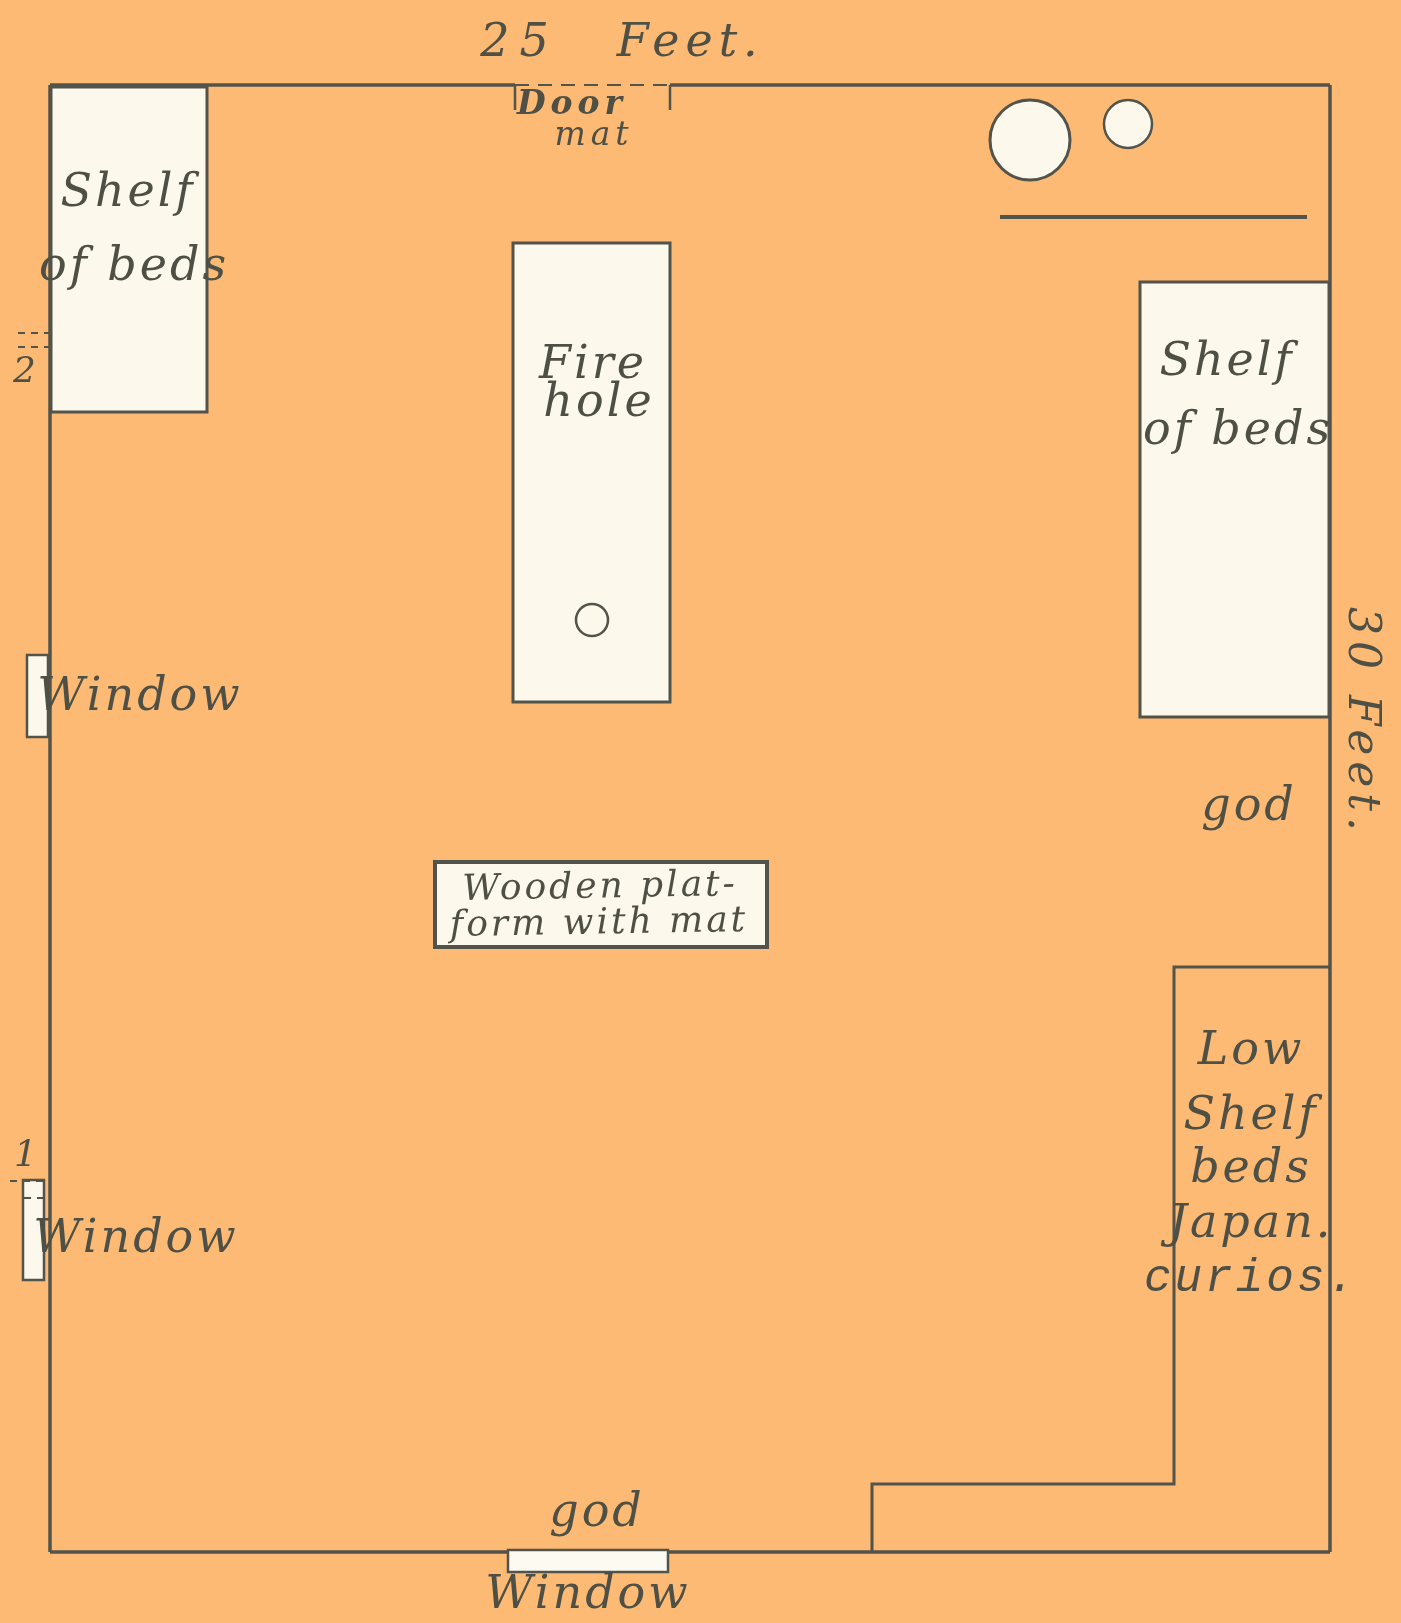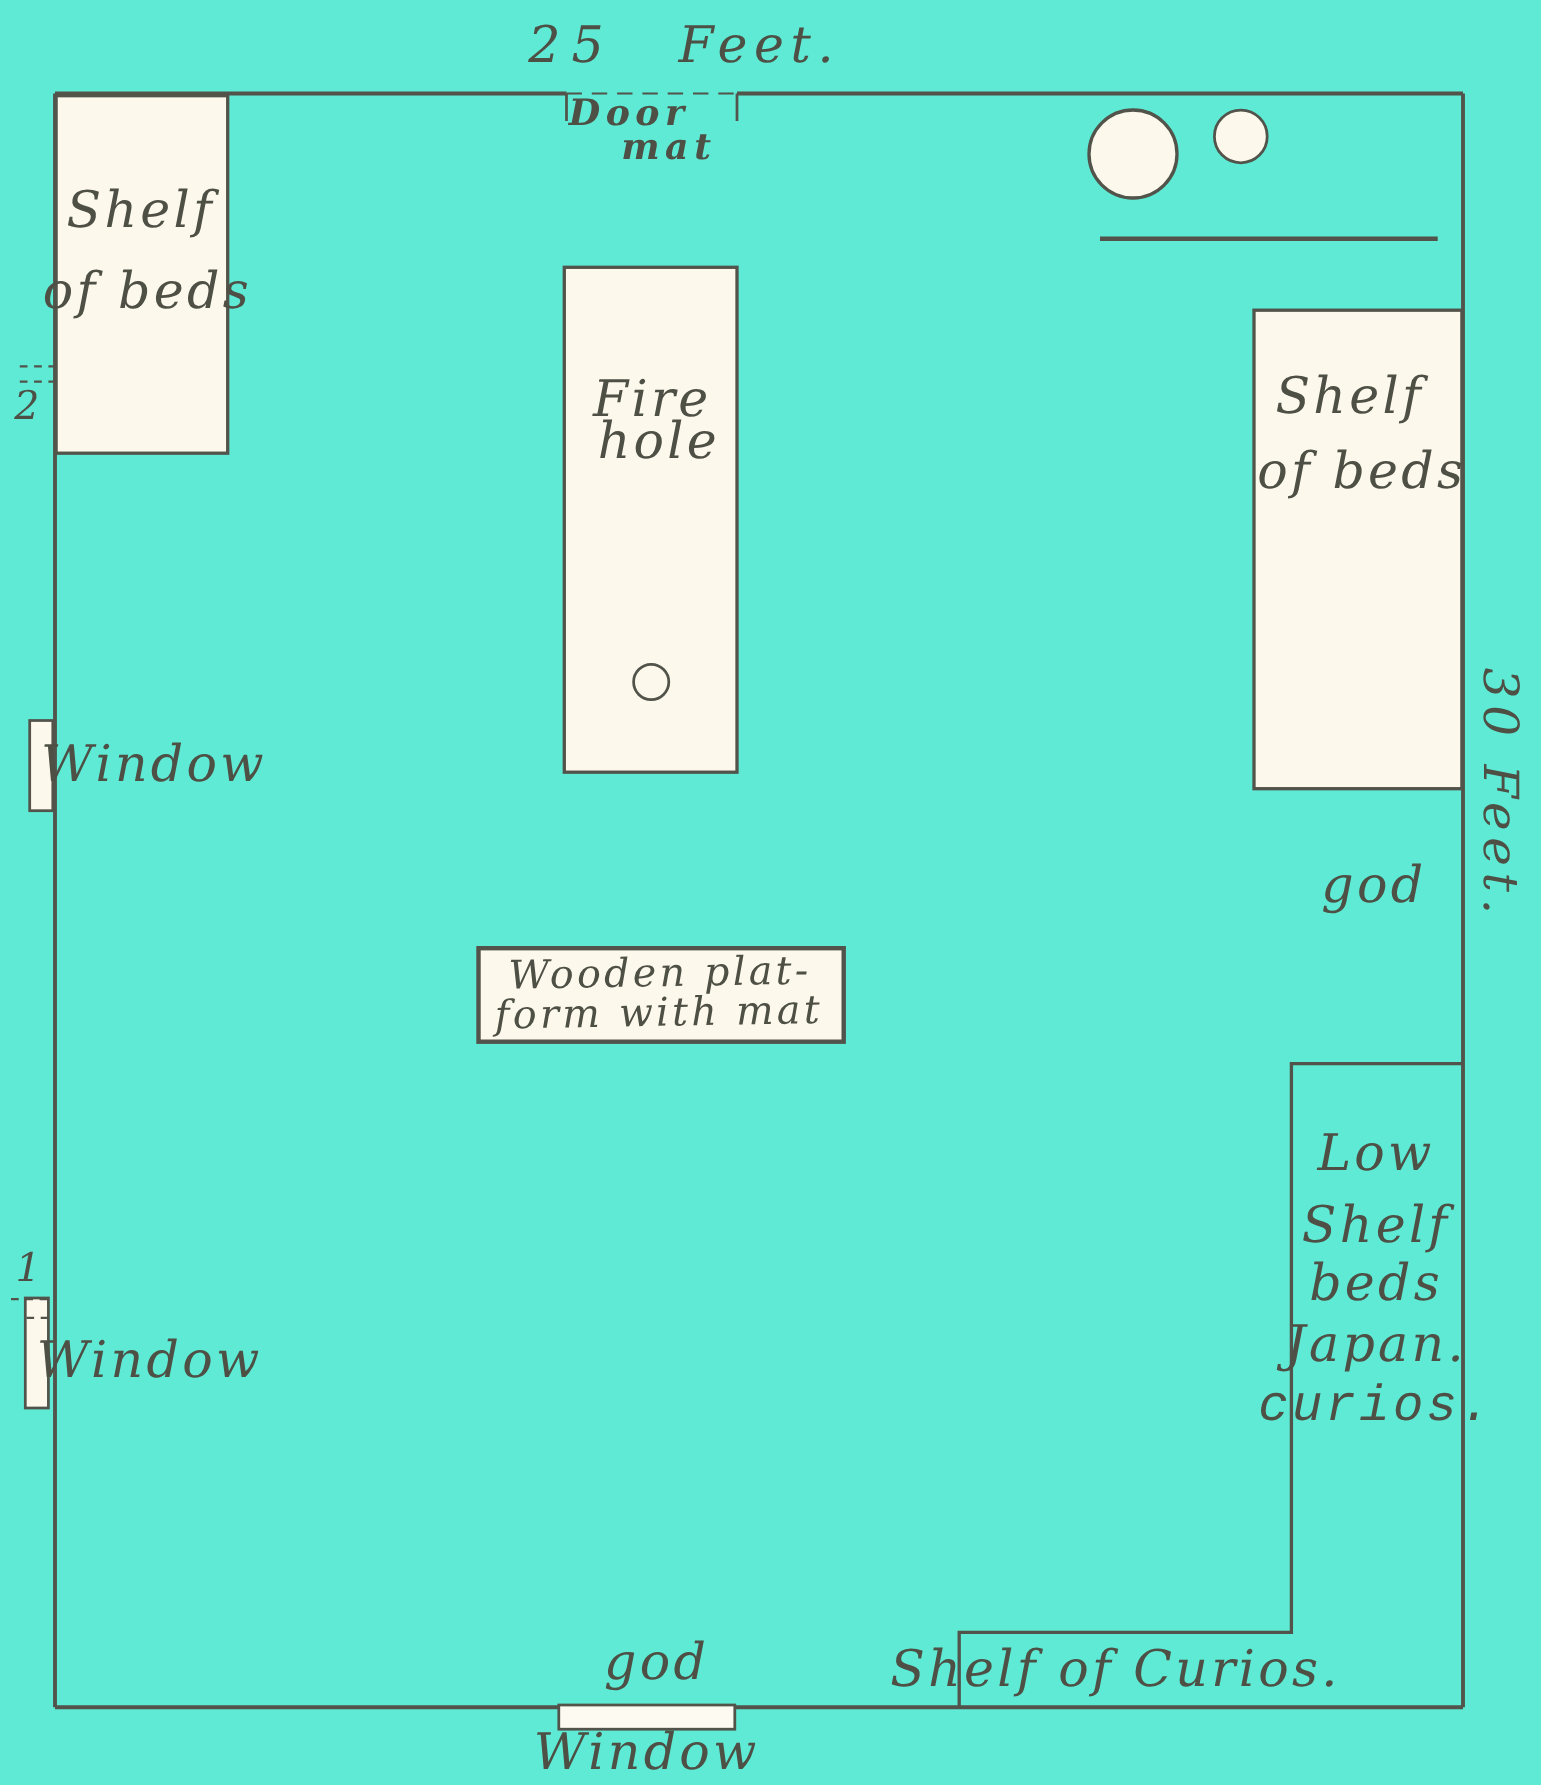--- a/index.html
+++ b/index.html
@@ -4,21 +4,21 @@
 <style>
   html, body {
     margin: 0;
     padding: 0;
     background: #f7f3e1;
   }
   #plan {
     position: relative;
     width: 1401px;
     height: 1623px;
-    background: #5eead4;
+    background: #fdba74;
     font-family: "DejaVu Serif", serif;
     color: #4e4f45;
     overflow: hidden;
   }
   #geometry {
     position: absolute;
     left: 0; top: 0;
   }
   .lbl {
     position: absolute;
@@ -85,21 +85,21 @@
     </g>
   </svg>
 
   <div class="lbl title" style="left:622px; top:40px;">
     <span class="num">25</span><span>Feet.</span>
   </div>
 
   <div class="lbl rot90" style="left:1364px; top:722px;">30 Feet.</div>
 
   <div class="lbl small" style="left:572px; top:102px;font-weight:bold;">Door</div>
-  <div class="lbl small" style="left:608px; top:133px;font-weight:bold;">mat</div>
+  <div class="lbl small" style="left:594px; top:133px;">mat</div>
 
 
   <div class="lbl big" style="left:128px; top:190px;">Shelf</div>
   <div class="lbl big" style="left:134px; top:264px;">of beds</div>
 
   <div class="lbl big" style="left:1227px; top:359px;">Shelf</div>
   <div class="lbl big" style="left:1238px; top:428px;">of beds</div>
 
   <div class="lbl big" style="left:593px; top:362px;">Fire</div>
   <div class="lbl big" style="left:599px; top:400px;">hole</div>
@@ -116,15 +116,14 @@
 
   <div class="lbl med slant" style="left:600px; top:885px;">Wooden plat-</div>
   <div class="lbl med slant" style="left:599px; top:921px;">form with mat</div>
 
   <div class="lbl big" style="left:1251px; top:1048px;">Low</div>
   <div class="lbl big" style="left:1251px; top:1113px;">Shelf</div>
   <div class="lbl big" style="left:1251px; top:1166px;">beds</div>
   <div class="lbl big" style="left:1251px; top:1221px;">Japan.</div>
   <div class="lbl big" style="left:1251px; top:1279px;font-family:Liberation Mono, monospace;">curios.</div>
 
-  <div class="lbl big" style="left:1014px; top:1517px;">Shelf of Curios.</div>
 
 </div>
 
 </body></html>

